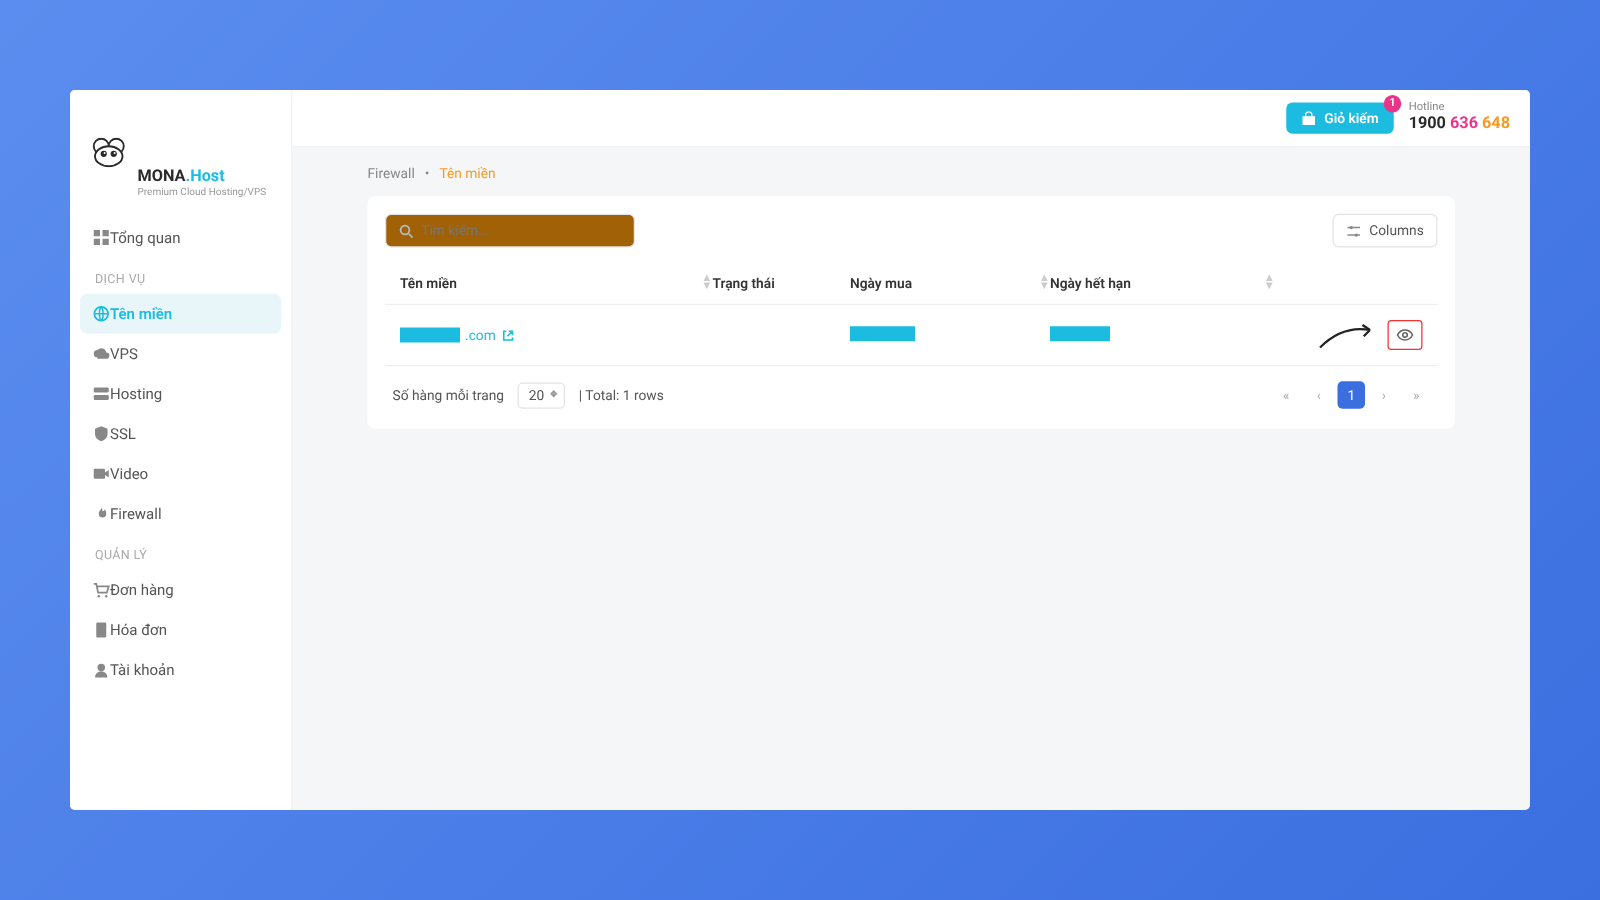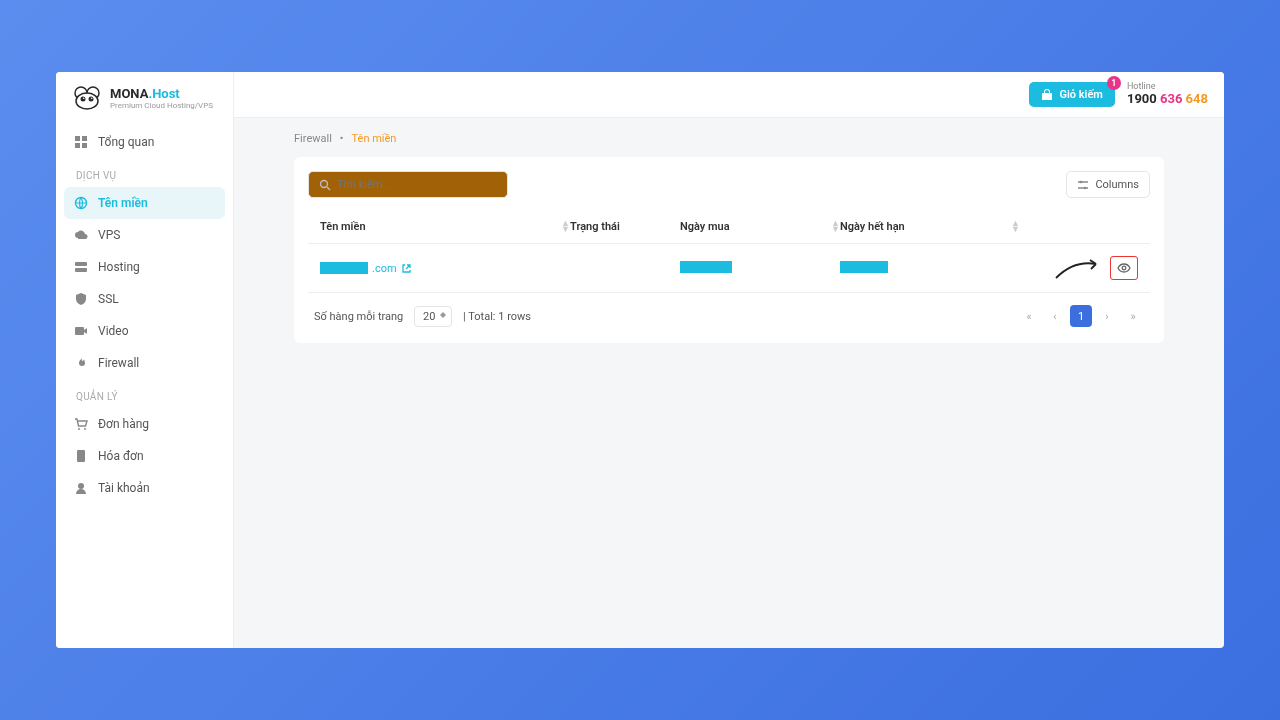--- a/index.html
+++ b/index.html
@@ -2,27 +2,27 @@
 <html><head>
 <meta charset="utf-8">
 <style>
 * { margin: 0; padding: 0; box-sizing: border-box; font-family: -apple-system, BlinkMacSystemFont, 'Segoe UI', Roboto, sans-serif; }
 body { background: linear-gradient(135deg, #5b8def 0%, #3b6fe0 100%); width: 1280px; height: 720px; display: flex; align-items: center; justify-content: center; }
 .app-frame { width: 1168px; height: 576px; background: #f5f6f8; border-radius: 4px; display: flex; overflow: hidden; }
 .sidebar { width: 178px; background: #fff; display: flex; flex-direction: column; border-right: 1px solid #eee; }
 .logo-area { padding: 14px 16px 10px; display: flex; align-items: center; gap: 8px; }
 .logo-img { width: 30px; height: 24px; position: relative; }
 .logo-img svg { width: 30px; height: 24px; }
-.logo-text { display: flex; flex-direction: column; }
+.logo-text { display: flex; flex-direction: column; margin-top: 48px; }
 .logo-main { font-size: 13px; font-weight: 700; }
 .logo-main .dark { color: #2a2a2a; }
 .logo-main .blue { color: #1bbce0; }
 .logo-sub { font-size: 8px; color: #999; }
 .nav { padding: 6px 8px; }
-.nav-item { display: flex; align-items: center; gap: 10px; padding: 9px 10px; border-radius: 6px; font-size: 12px; color: #555; cursor: pointer; }
+.nav-item { display: flex; align-items: center; gap: 0; padding: 9px 10px; border-radius: 6px; font-size: 12px; color: #555; cursor: pointer; }
 .nav-item.active { background: #e8f6fa; color: #1bbce0; font-weight: 600; }
 .nav-item .icon { width: 14px; height: 14px; display: flex; align-items: center; justify-content: center; }
 .nav-section { font-size: 10px; color: #aaa; padding: 12px 12px 6px; letter-spacing: 0.3px; }
 .main { flex: 1; display: flex; flex-direction: column; }
 .topbar { height: 46px; background: #fff; display: flex; align-items: center; justify-content: flex-end; padding: 0 16px; gap: 12px; border-bottom: 1px solid #eee; }
 .cart-btn { background: #1bbce0; color: #fff; border: none; border-radius: 5px; padding: 6px 12px; font-size: 11px; font-weight: 600; display: flex; align-items: center; gap: 6px; cursor: pointer; position: relative; }
 .cart-badge { position: absolute; top: -6px; right: -6px; background: #e9348a; color: #fff; font-size: 9px; width: 14px; height: 14px; border-radius: 50%; display: flex; align-items: center; justify-content: center; }
 .hotline { display: flex; flex-direction: column; line-height: 1.1; }
 .hotline-label { font-size: 9px; color: #888; }
 .hotline-number { font-size: 13px; font-weight: 700; }

